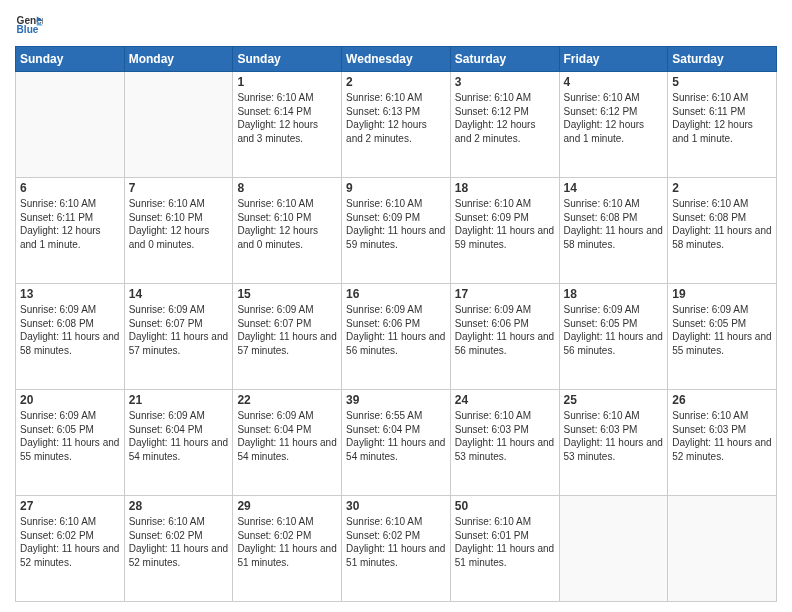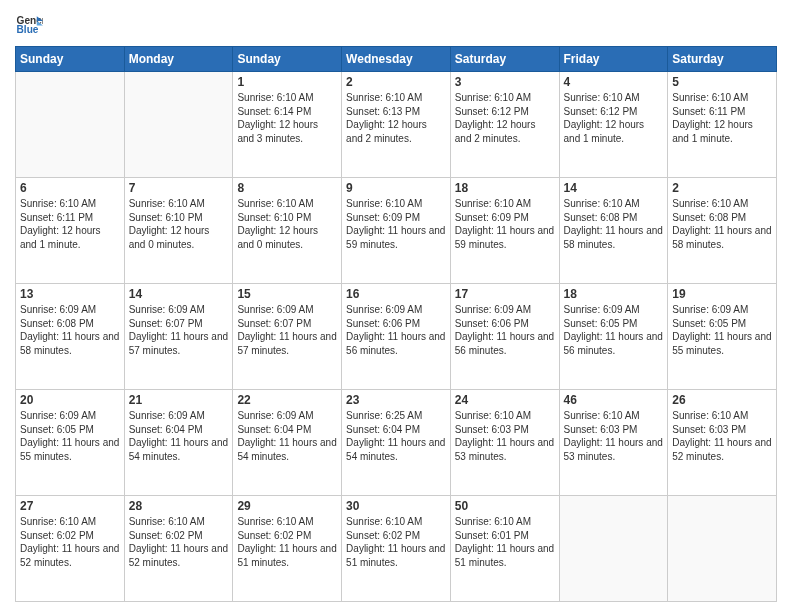--- a/index.html
+++ b/index.html
@@ -281,35 +281,35 @@
 and 54 minutes.</div>
           </td>
           <td>
             <span class="day-num">22</span>
             <div class="day-info">Sunrise: 6:09 AM
 Sunset: 6:04 PM
 Daylight: 11 hours
 and 54 minutes.</div>
           </td>
           <td>
-            <span class="day-num">23</span>
-            <div class="day-info">Sunrise: 6:25 AM
+            <span class="day-num">39</span>
+            <div class="day-info">Sunrise: 6:55 AM
 Sunset: 6:04 PM
 Daylight: 11 hours
 and 54 minutes.</div>
           </td>
           <td>
             <span class="day-num">24</span>
             <div class="day-info">Sunrise: 6:10 AM
 Sunset: 6:03 PM
 Daylight: 11 hours
 and 53 minutes.</div>
           </td>
           <td>
-            <span class="day-num">46</span>
+            <span class="day-num">25</span>
             <div class="day-info">Sunrise: 6:10 AM
 Sunset: 6:03 PM
 Daylight: 11 hours
 and 53 minutes.</div>
           </td>
           <td>
             <span class="day-num">26</span>
             <div class="day-info">Sunrise: 6:10 AM
 Sunset: 6:03 PM
 Daylight: 11 hours

